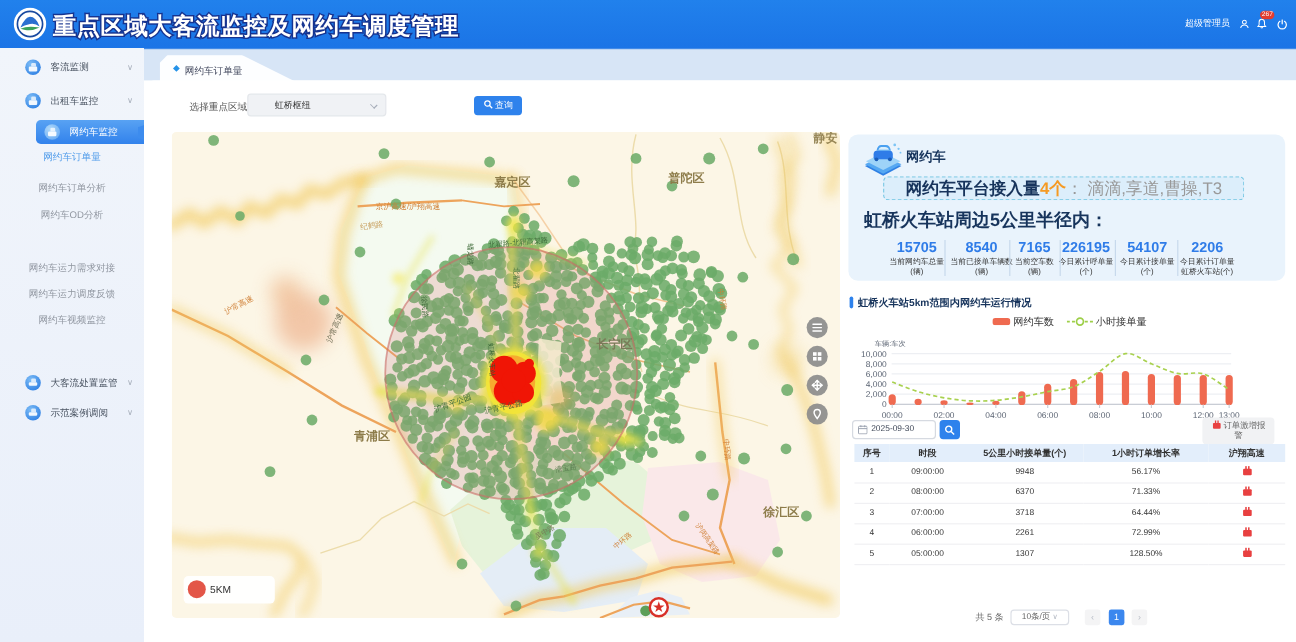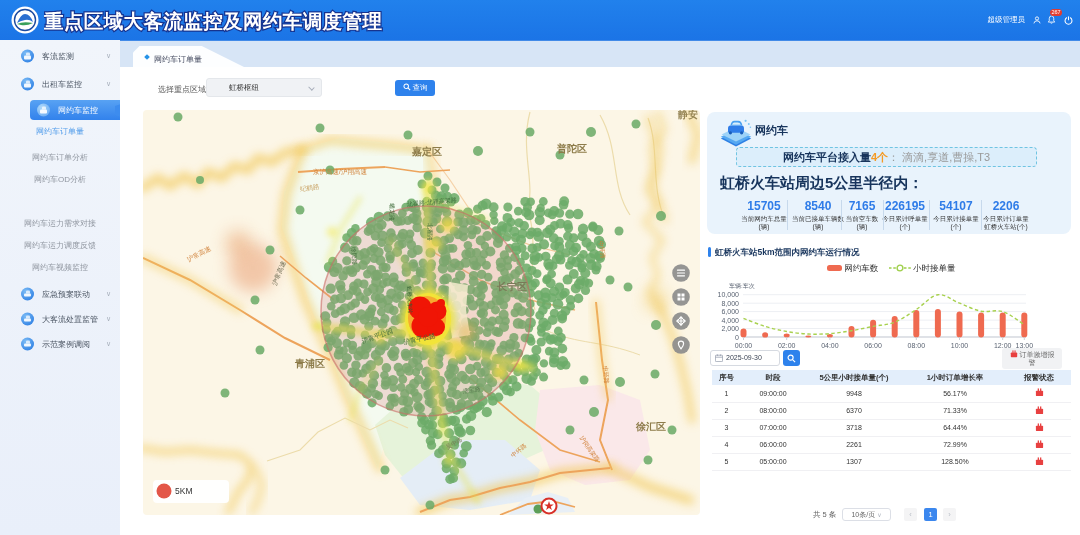--- a/index.html
+++ b/index.html
@@ -29,21 +29,21 @@
 
 #main{position:absolute;left:120px;top:67px;width:960px;height:468px;background:#fff;border-radius:8px 0 0 0}
 #filter label{position:absolute;left:38px;top:17px;font-size:8px;color:#555}
 #selbox{position:absolute;left:86px;top:11px;width:116px;height:19px;background:#f0f2f5;border:1px solid #e4e7eb;border-radius:3px;font-size:7.5px;color:#333;line-height:17px;padding-left:22px}
 #selbox .ar{position:absolute;right:7px;top:6px;width:5px;height:5px;border-right:1.2px solid #a6adb9;border-bottom:1.2px solid #a6adb9;transform:rotate(45deg) scale(1,.8)}
 #qbtn{position:absolute;left:275px;top:13px;width:40px;height:16px;background:#2e82ec;border-radius:3px;color:#fff;font-size:7.5px;text-align:center;line-height:16px}
 
 #rp{position:absolute;left:586px;top:43px;width:374px;height:425px;font-size:8px}
 #card1{position:absolute;left:1px;top:2px;width:364px;height:122px;background:#e9f3fc;border-radius:8px}
 #card1 .tit{position:absolute;left:48px;top:11px;font-size:11px;font-weight:bold;color:#17345c}
-#dashbox{position:absolute;left:29px;top:35px;width:301px;height:20px;border:1px dashed #6fc4e2;background:#dceefb;border-radius:4px;text-align:center;font-size:11px;line-height:19px;color:#999;white-space:nowrap}
+#dashbox{position:absolute;left:29px;top:35px;width:301px;height:20px;border:1px dashed #6fc4e2;background:#dceefb;border-radius:4px;text-align:center;font-size:14px;line-height:19px;color:#999;white-space:nowrap}
 #dashbox b{color:#17345c}
 #dashbox .o{color:#f59a23;font-weight:bold}
 #radtit{position:absolute;left:13px;top:62px;font-size:15px;font-weight:bold;color:#17345c}
 .stcol{position:absolute;top:87px;width:56px;text-align:center}
 .stnum{font-size:12px;font-weight:bold;color:#2f7ce8}
 .stlab{font-size:6.5px;color:#333;line-height:8px;margin-top:2px;white-space:nowrap}
 .stsep{position:absolute;top:88px;width:1px;height:30px;background:#c7d9ec}
 
 #ctit{position:absolute;left:9px;top:137px;font-size:8.5px;font-weight:bold;color:#17345c}
 #ctit:before{content:"";position:absolute;left:-7px;top:0px;width:3px;height:10px;background:#2e82ec;border-radius:1.5px}
@@ -117,25 +117,20 @@
       <span>网约车OD分析</span>
     </div>
   <div class="sub" style="top:172px">
       <span>网约车运力需求对接</span>
     </div>
   <div class="sub" style="top:194px">
       <span>网约车运力调度反馈</span>
     </div>
   <div class="sub" style="top:215.5px">
       <span>网约车视频监控</span>
-    </div>
-  <div class="mitem" style="top:241.5px">
-      <span class="mico"></span>
-      <span class="mtxt">应急预案联动</span>
-      <span class="marr">∨</span>
     </div>
   <div class="mitem" style="top:266.5px">
       <span class="mico"></span>
       <span class="mtxt">大客流处置监管</span>
       <span class="marr">∨</span>
     </div>
   <div class="mitem" style="top:291.5px">
       <span class="mico"></span>
       <span class="mtxt">示范案例调阅</span>
       <span class="marr">∨</span>
@@ -1220,21 +1215,21 @@
           <col style="width:98px">
           <col style="width:104px">
           <col style="width:64px">
         </colgroup>
       <tbody>
           <tr>
             <th>序号</th>
             <th>时段</th>
             <th>5公里小时接单量(个)</th>
             <th>1小时订单增长率</th>
-            <th>报警状态</th>
+            <th>沪翔高速</th>
           </tr>
       <tr>
             <td>1</td>
             <td>09:00:00</td>
             <td>9948</td>
             <td>56.17%</td>
             <td><svg width="9" height="9" viewBox="0 0 10 10">
                 <rect x="1" y="3" width="8" height="6" rx="1" fill="#e84040"></rect>
                 <rect x="3" y="0.5" width="1.4" height="3" fill="#e84040"></rect>
                 <rect x="5.6" y="0.5" width="1.4" height="3" fill="#e84040"></rect>

